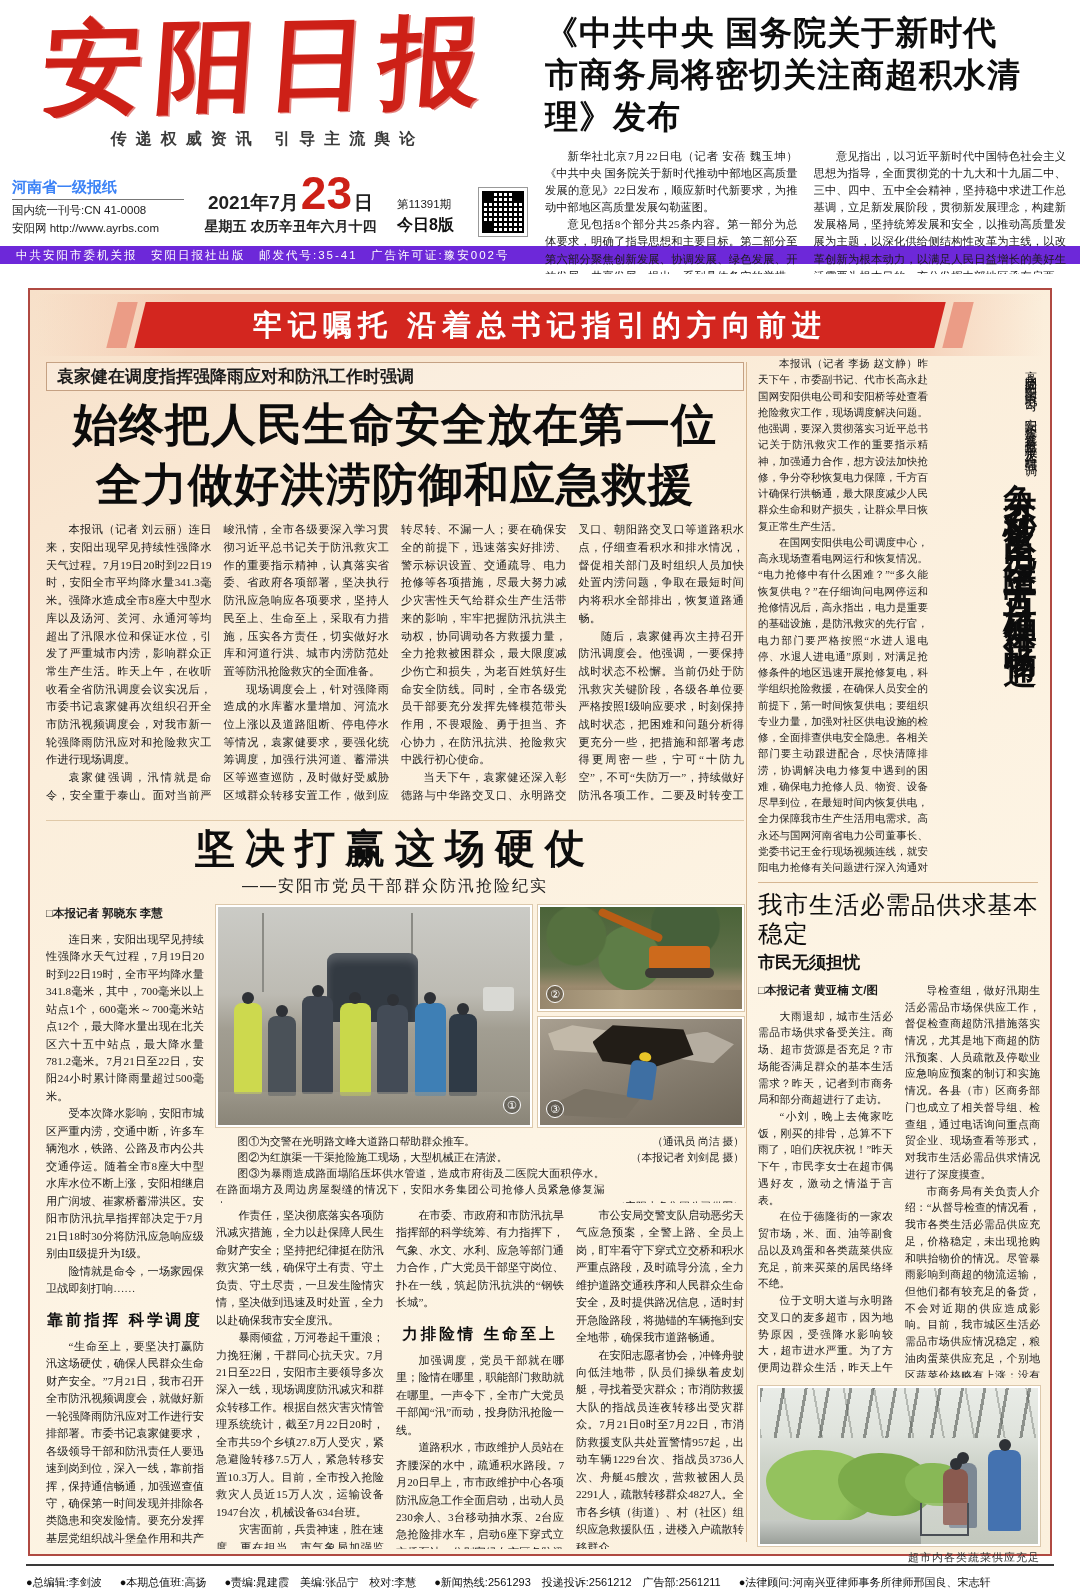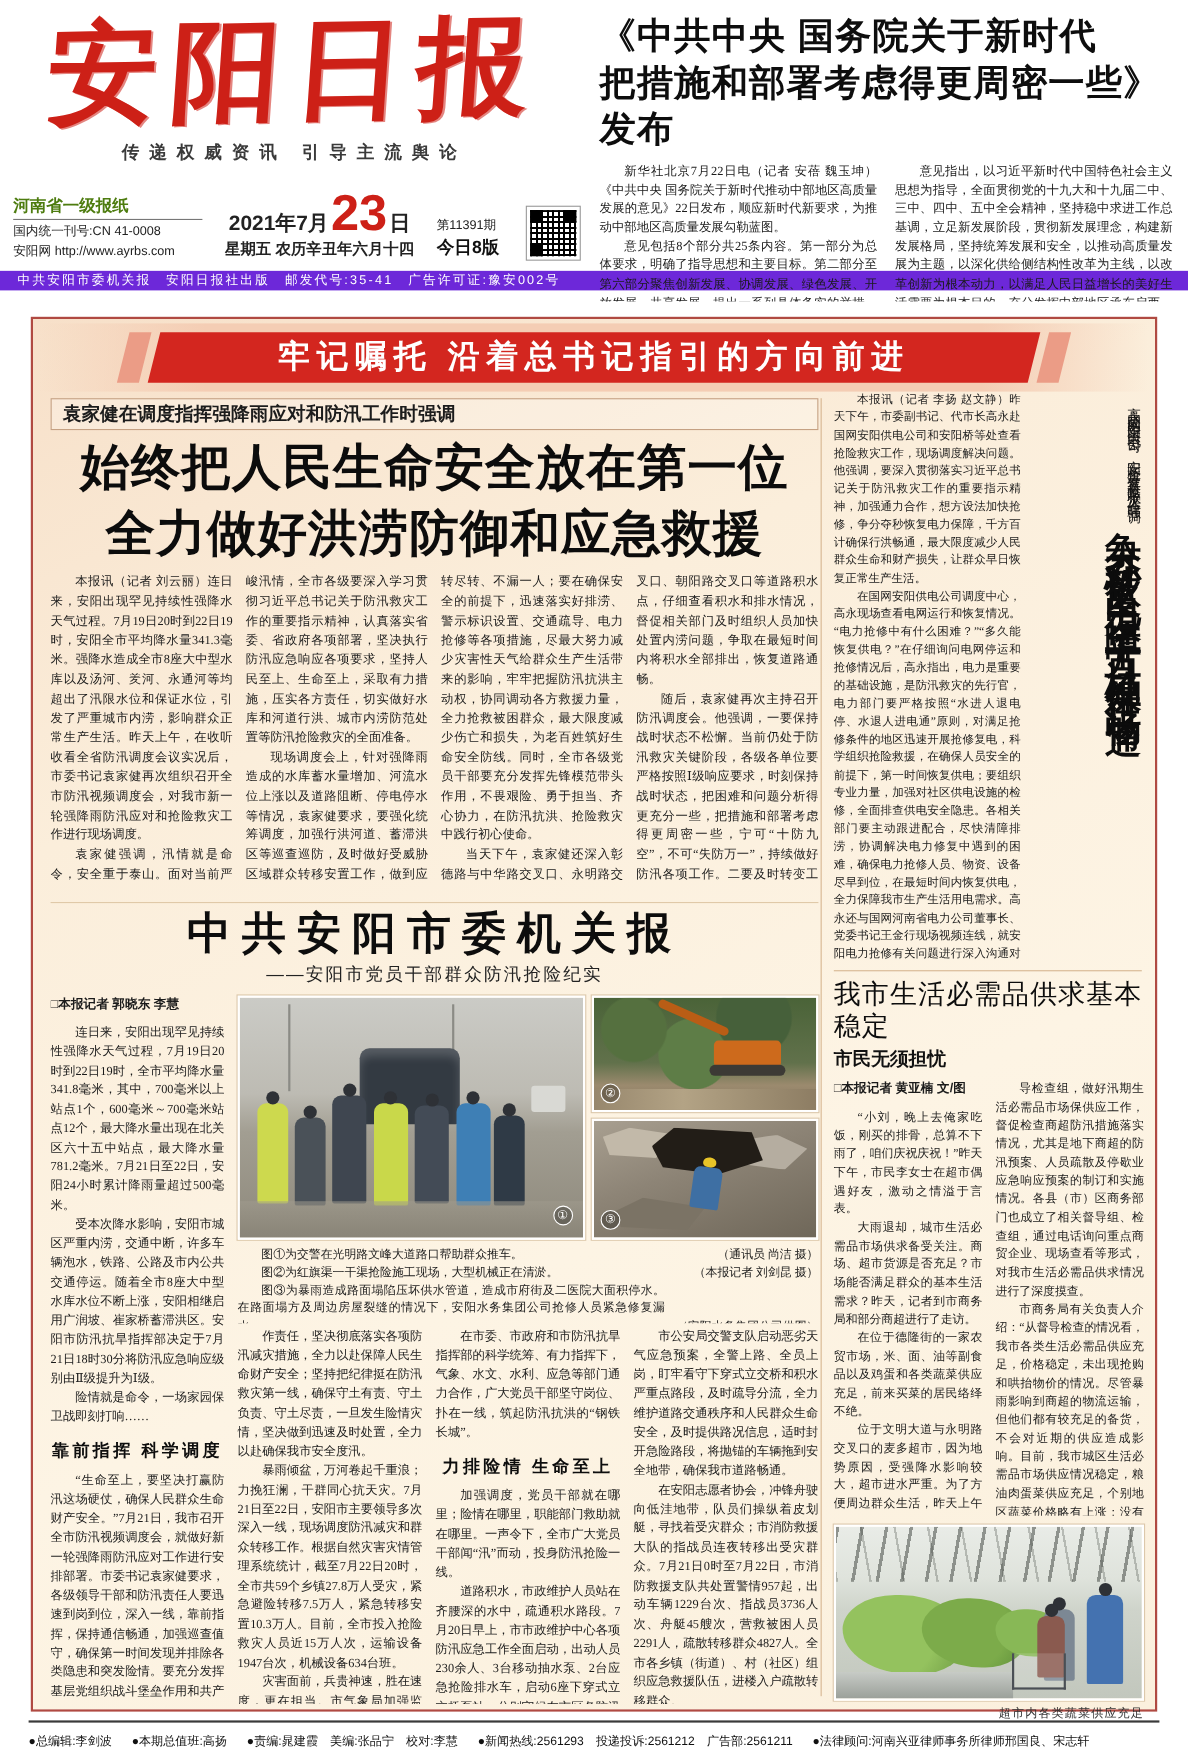--- a/index.html
+++ b/index.html
@@ -15,21 +15,21 @@
   .logo{
     margin-top:12px;text-align:center;font-family:"Liberation Sans","DejaVu Sans",sans-serif;
     font-weight:900;font-size:100px;line-height:1.05;color:#cd2017;
     letter-spacing:12px;transform:skewX(-5deg) rotate(-1deg);
     text-shadow:2px 1px 0 rgba(205,32,23,.55);
   }
   .tagline{margin-top:12px;text-align:center;font-family:"Liberation Sans","DejaVu Sans",sans-serif;
     font-size:16px;font-weight:700;letter-spacing:9px;color:#3a3a3a;}
   .m-info{position:absolute;left:12px;right:8px;bottom:10px;display:flex;align-items:flex-end;gap:8px;}
   .info-left{width:172px;}
-  .grade{color:#4d7c0f;font-weight:800;font-size:15px;font-family:"Liberation Sans","DejaVu Sans",sans-serif;border-bottom:1px solid #777;padding-bottom:2px;}
+  .grade{color:#3b82f6;font-weight:800;font-size:15px;font-family:"Liberation Sans","DejaVu Sans",sans-serif;border-bottom:1px solid #777;padding-bottom:2px;}
   .issn,.website{font-size:11.5px;color:#222;margin-top:3px;font-family:"Liberation Sans","DejaVu Sans",sans-serif;}
   .info-date{flex:1;text-align:center;font-family:"Liberation Sans","DejaVu Sans",sans-serif;}
   .date-row{display:flex;justify-content:center;align-items:baseline;gap:2px;text-align:right;}
   .date-pre,.date-unit{font-size:19px;font-weight:700;color:#222;}
   .date-day{font-size:46px;font-weight:900;color:#cd2017;line-height:.9;}
   .date-l2{font-size:14px;font-weight:700;color:#222;margin-top:2px;}
   .info-issue{width:74px;text-align:left;font-family:"Liberation Sans","DejaVu Sans",sans-serif;}
   .issue-no{font-size:11.5px;color:#222;}
   .pages{font-size:16px;font-weight:800;color:#111;margin-top:3px;}
   .qr{position:relative;width:48px;height:48px;background:#fff;outline:1px solid #999;flex:0 0 auto;}
@@ -168,21 +168,21 @@
       </div>
       <div class="info-issue">
         <div class="issue-no">第11391期</div>
         <div class="pages">今日8版</div>
       </div>
       <div class="qr"></div>
     </div>
   </div>
   <div class="m-right">
     <div class="mr-h">《中共中央 国务院关于新时代</div>
-    <div class="mr-h">把措施和部署考虑得更周密一些》发布</div>
+    <div class="mr-h">市商务局将密切关注商超积水清理》发布</div>
     <div class="mr-cols">
       <div class="mr-col">
 
       <p>新华社北京7月22日电（记者 安蓓 魏玉坤）《中共中央 国务院关于新时代推动中部地区高质量发展的意见》22日发布，顺应新时代新要求，为推动中部地区高质量发展勾勒蓝图。</p>
           <p>意见包括8个部分共25条内容。第一部分为总体要求，明确了指导思想和主要目标。第二部分至第六部分聚焦创新发展、协调发展、绿色发展、开放发展、共享发展，提出一系列具体务实的举措。第七部分和第八部分分别围绕“完善促进中部地区高质量发展政策措施”和“认真抓好组织实施”，明确了推动中部地区高质量发展的保障机制。</p>
         </div>
       <div class="mr-col">
 
       <p>意见指出，以习近平新时代中国特色社会主义思想为指导，全面贯彻党的十九大和十九届二中、三中、四中、五中全会精神，坚持稳中求进工作总基调，立足新发展阶段，贯彻新发展理念，构建新发展格局，坚持统筹发展和安全，以推动高质量发展为主题，以深化供给侧结构性改革为主线，以改革创新为根本动力，以满足人民日益增长的美好生活需要为根本目的，充分发挥中部地区承东启西、连南接北的区位优势和资源要素丰富、市场潜力巨大、文化底蕴深厚等比较优势，着力构建以先进制造业为支撑的现代产业体系，着力增强城乡区域发展协调性。（下转第4版）</p>
         </div>
@@ -225,21 +225,21 @@
         <p>在国网安阳供电公司调度中心，高永现场查看电网运行和恢复情况。“电力抢修中有什么困难？”“多久能恢复供电？”在仔细询问电网停运和抢修情况后，高永指出，电力是重要的基础设施，是防汛救灾的先行官，电力部门要严格按照“水进人退电停、水退人进电通”原则，对满足抢修条件的地区迅速开展抢修复电，科学组织抢险救援，在确保人员安全的前提下，第一时间恢复供电；要组织专业力量，加强对社区供电设施的检修，全面排查供电安全隐患。各相关部门要主动跟进配合，尽快清障排涝，协调解决电力修复中遇到的困难，确保电力抢修人员、物资、设备尽早到位，在最短时间内恢复供电，全力保障我市生产生活用电需求。高永还与国网河南省电力公司董事长、党委书记王金行现场视频连线，就安阳电力抢修有关问题进行深入沟通对接，并感谢省电力公司对安阳的大力支持和帮助。</p>
       </div>
     <div class="power-vert">
       <div class="vk">高永赴国网安阳供电公司、安阳桥等处查看抢险救灾工作时强调</div>
       <div class="vh">争分夺秒恢复电力保障</div>
       <div class="vh">千方百计确保行洪畅通</div>
     </div>
   </div>
 
   <div class="feature">
-    <div class="f-title">中共安阳市委机关报</div>
+    <div class="f-title">坚决打赢这场硬仗</div>
     <div class="f-sub">——安阳市党员干部群众防汛抢险纪实</div>
     <div class="f-row">
       <div class="f-col1 col">
         <div class="byline">□本报记者 郭晓东 李慧</div>
         <div class="col">
 
         <p>连日来，安阳出现罕见持续性强降水天气过程，7月19日20时到22日19时，全市平均降水量341.8毫米，其中，700毫米以上站点1个，600毫米～700毫米站点12个，最大降水量出现在北关区六十五中站点，最大降水量781.2毫米。7月21日至22日，安阳24小时累计降雨量超过500毫米。</p>
             <p>受本次降水影响，安阳市城区严重内涝，交通中断，许多车辆泡水，铁路、公路及市内公共交通停运。随着全市8座大中型水库水位不断上涨，安阳相继启用广润坡、崔家桥蓄滞洪区。安阳市防汛抗旱指挥部决定于7月21日18时30分将防汛应急响应级别由Ⅱ级提升为Ⅰ级。</p>
             <p>险情就是命令，一场家园保卫战即刻打响……</p>
           </div>
@@ -329,22 +329,22 @@
   </div>
 
   <div class="supply">
     <div class="s-title">我市生活必需品供求基本稳定</div>
     <div class="s-sub">市民无须担忧</div>
     <div class="s-cols">
       <div class="s-col">
         <div class="byline">□本报记者 黄亚楠 文/图</div>
         <div class="col">
 
-        <p>“小刘，晚上去俺家吃饭，刚买的排骨，总算不下雨了，咱们庆祝庆祝！”昨天下午，市民李女士在超市偶遇好友，激动之情溢于言表。</p>
-            <p>大雨退却，城市生活必需品市场供求备受关注。商场、超市货源是否充足？市场能否满足群众的基本生活需求？昨天，记者到市商务局和部分商超进行了走访。</p>
+        <p>大雨退却，城市生活必需品市场供求备受关注。商场、超市货源是否充足？市场能否满足群众的基本生活需求？昨天，记者到市商务局和部分商超进行了走访。</p>
+            <p>“小刘，晚上去俺家吃饭，刚买的排骨，总算不下雨了，咱们庆祝庆祝！”昨天下午，市民李女士在超市偶遇好友，激动之情溢于言表。</p>
             <p>在位于德隆街的一家农贸市场，米、面、油等副食品以及鸡蛋和各类蔬菜供应充足，前来买菜的居民络绎不绝。</p>
             <p>位于文明大道与永明路交叉口的麦多超市，因为地势原因，受强降水影响较大，超市进水严重。为了方便周边群众生活，昨天上午开始，麦多超市将生活必需品搬至超市外售卖。超市相关负责人李素敏介绍：“目前，超市正在积极自救。因为提前做了应对暴雨的准备，货物损失不算太大，目前货物储备充足，但是因为地面还有积水，暂时还无法开门营业。我们将以最快速度恢复营业，保障市场供应。”</p>
           </div>
       </div>
       <div class="s-col col">
 
       <p>导检查组，做好汛期生活必需品市场保供应工作，督促检查商超防汛措施落实情况，尤其是地下商超的防汛预案、人员疏散及停歇业应急响应预案的制订和实施情况。各县（市）区商务部门也成立了相关督导组、检查组，通过电话询问重点商贸企业、现场查看等形式，对我市生活必需品供求情况进行了深度摸查。</p>
           <p>市商务局有关负责人介绍：“从督导检查的情况看，我市各类生活必需品供应充足，价格稳定，未出现抢购和哄抬物价的情况。尽管暴雨影响到商超的物流运输，但他们都有较充足的备货，不会对近期的供应造成影响。目前，我市城区生活必需品市场供应情况稳定，粮油肉蛋菜供应充足，个别地区蔬菜价格略有上涨；没有发现商超集中抢购的现象。受积水影响，为保障群众消费安全，文峰区6家华联、2家丹尼斯和部分地下商超暂时歇业，清理积水。积水清理后，超市保供应情况可以得到保证。市商务局将密切关注商超积水清理，帮助其尽早开业，并持续对我市主要商超的防汛和市场供应情况进行督导和监测，加强调度，确保汛期我市生活必需品的稳定供应。”</p>
         </div>
     </div>

